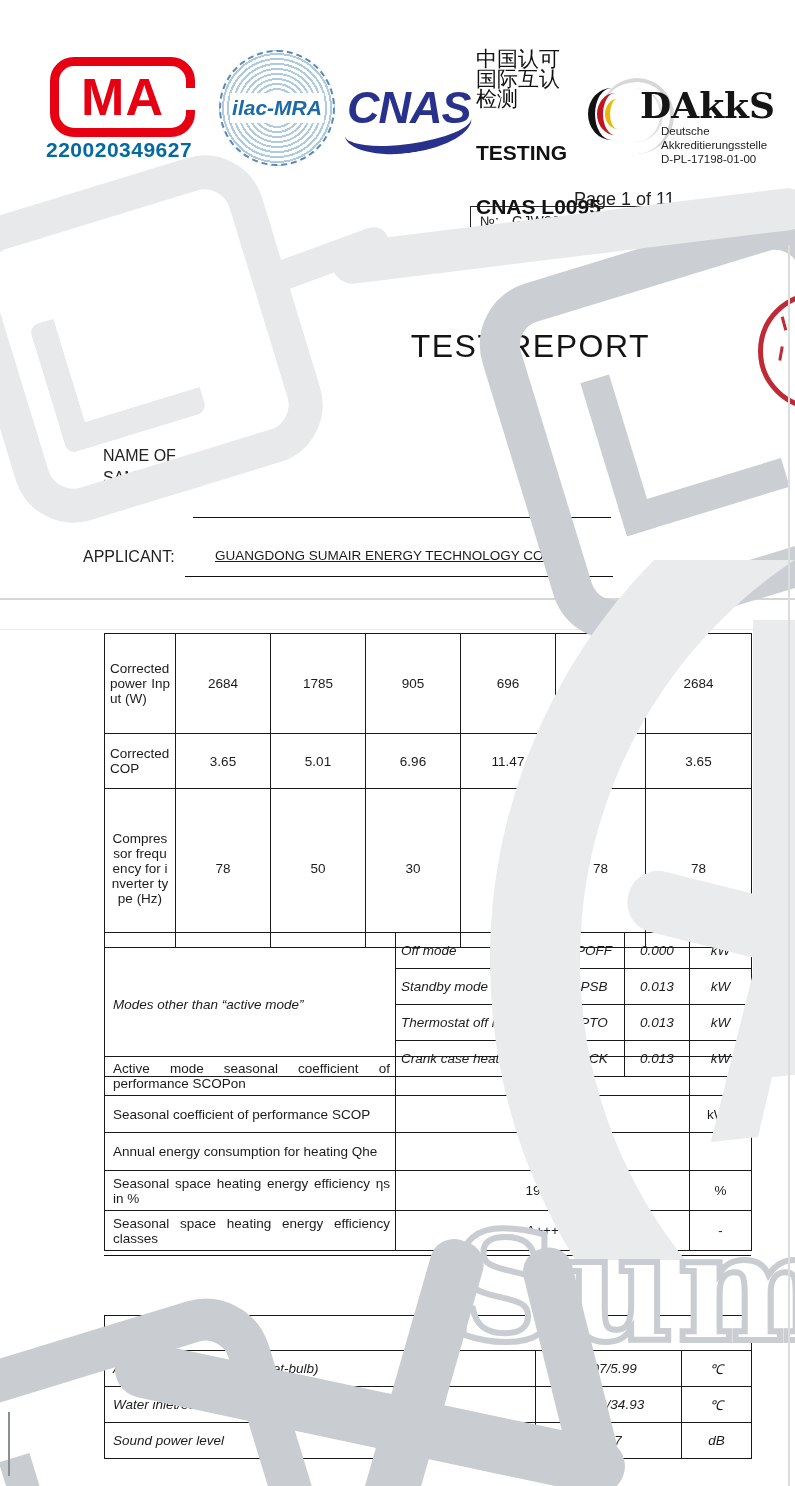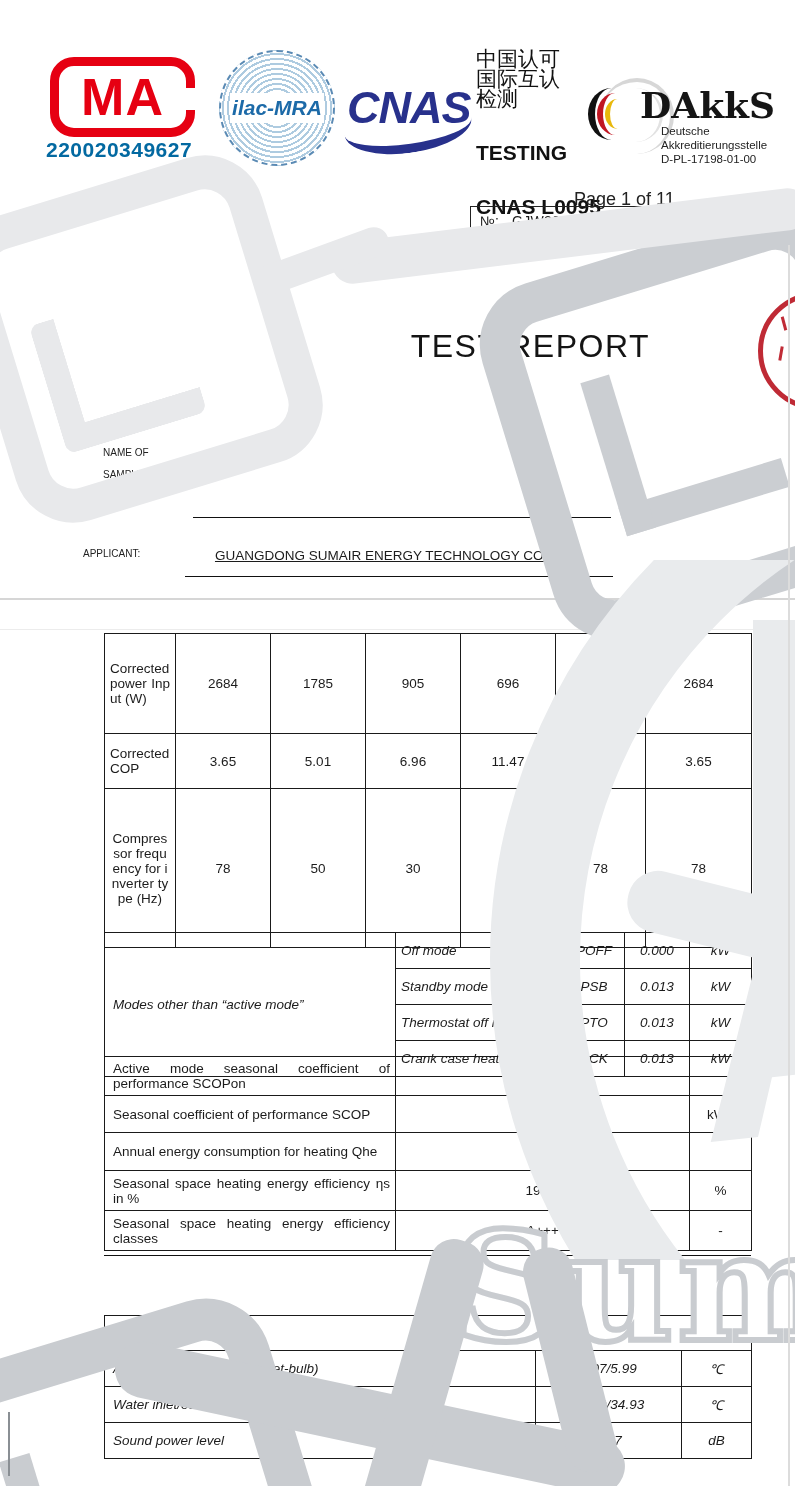--- a/index.html
+++ b/index.html
@@ -36,21 +36,21 @@
   .dakks-t{left:640px;top:84px;font-family:"DejaVu Serif",serif;font-size:36px;font-weight:bold;color:#151515;}
   .dakks-sub{left:661px;top:124px;font-size:11.5px;line-height:14px;color:#222;}
 
   .pagecount{left:574px;top:189px;font-size:18px;color:#222;}
   .nobox{left:470px;top:206px;width:183px;height:32px;border:1.5px solid #222;}
   .nolabel{left:480px;top:213px;font-size:14px;}
   .noval{left:512px;top:213px;font-size:14px;letter-spacing:.3px;}
 
   .title{left:150px;top:328px;width:500px;text-align:right;font-size:32px;color:#141414;letter-spacing:1.5px;}
 
-  .lbl{font-size:10px;color:#222;}
+  .lbl{font-size:16px;color:#222;}
   .name1{left:103px;top:447px;}
   .name2{left:103px;top:469px;}
   .sampleval{left:240px;top:469px;width:340px;text-align:center;font-size:13.5px;}
   .sample-ul{left:193px;top:517px;width:418px;border-top:1.5px solid #111;}
   .app-l{left:83px;top:548px;}
   .appval{left:185px;top:548px;width:428px;text-align:center;font-size:13.5px;text-decoration:underline;}
   .app-ul{left:185px;top:576px;width:428px;border-top:1.5px solid #111;}
 
   .pb1{left:0;top:598px;width:795px;border-top:2px solid #d6d6d6;}
   .pb2{left:0;top:629px;width:795px;border-top:1px solid #ececec;}

